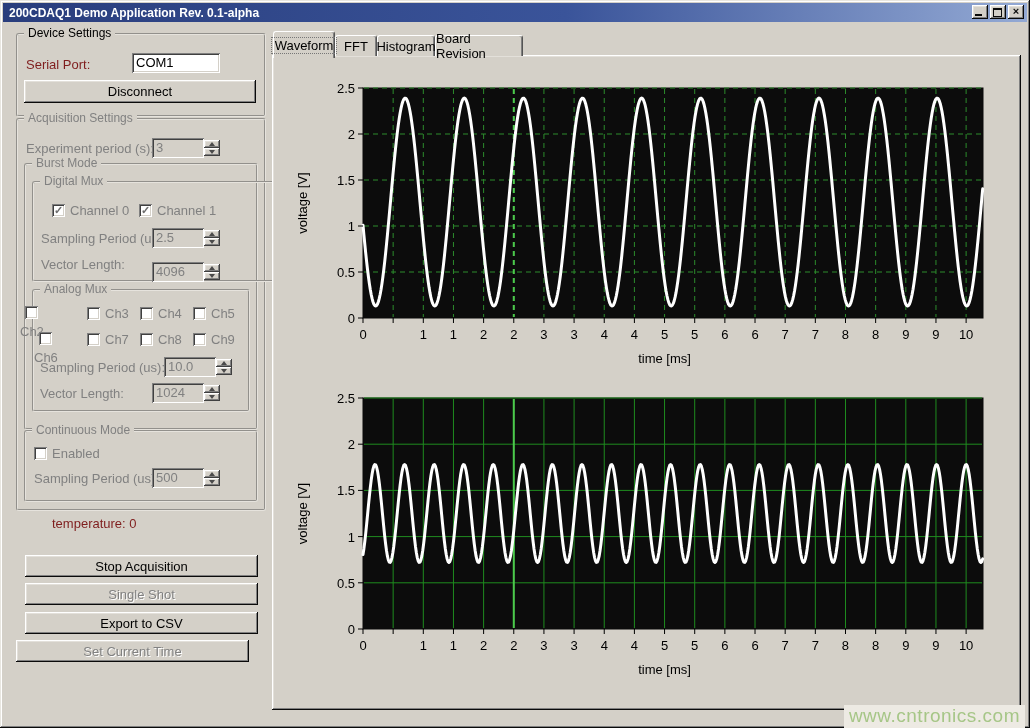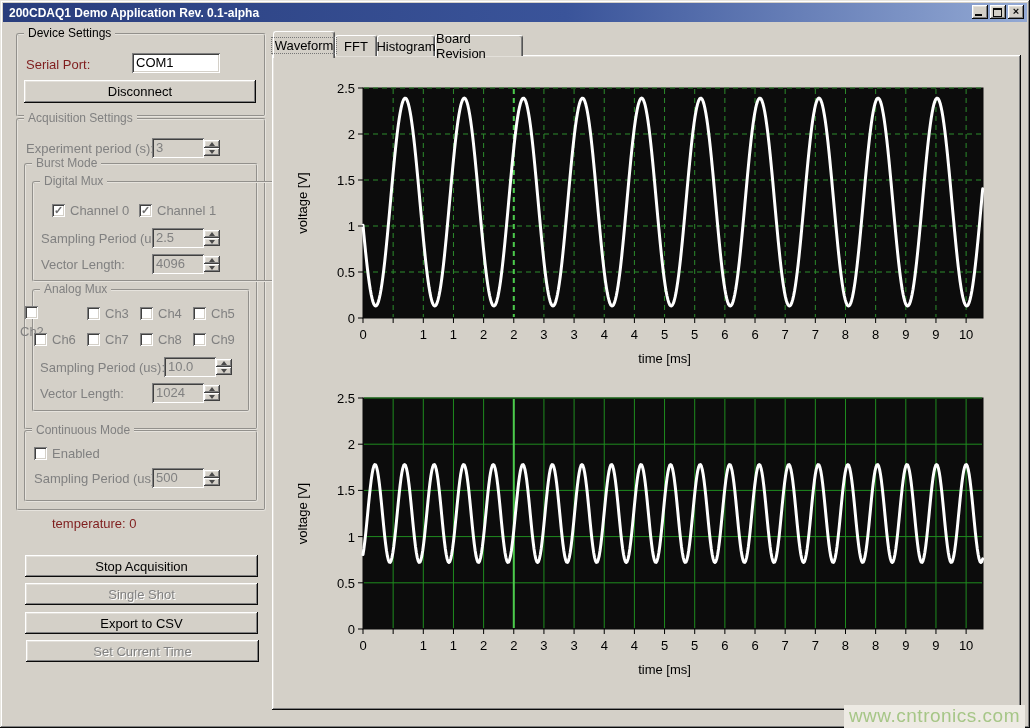--- a/index.html
+++ b/index.html
@@ -114,21 +114,21 @@
     <div class="spin-btns">
         <div class="spbtn">
           <i class="arr-up"></i>
         </div>
         <div class="spbtn">
           <i class="arr-down"></i>
         </div>
       </div>
   </div>
   <span class="lab dis" style="left:41px;top:257px;">Vector Length:</span>
-  <div class="spinner" style="left:152px;top:254px;">
+  <div class="spinner" style="left:152px;top:262px;">
     <div class="spin-field">4096</div>
     <div class="spin-btns">
         <div class="spbtn">
           <i class="arr-up"></i>
         </div>
         <div class="spbtn">
           <i class="arr-down"></i>
         </div>
       </div>
   </div>
@@ -367,21 +367,21 @@
       <span>Ch3</span>
     </div>
     <div class="cb dis" style="left: 140px; top: 306px;">
       <span class="cbbox"></span>
       <span>Ch4</span>
     </div>
     <div class="cb dis" style="left: 193px; top: 306px;">
       <span class="cbbox"></span>
       <span>Ch5</span>
     </div>
-    <div class="cb dis" style="left: 34px; top: 332px;">
+    <div class="cb dis" style="left: 34px; top: 332px; flex-direction: column;">
       <span class="cbbox"></span>
       <span>Ch6</span>
     </div>
     <div class="cb dis" style="left: 87px; top: 332px;">
       <span class="cbbox"></span>
       <span>Ch7</span>
     </div>
     <div class="cb dis" style="left: 140px; top: 332px;">
       <span class="cbbox"></span>
       <span>Ch8</span>
@@ -392,21 +392,21 @@
     </div>
     <div class="btn3d raised" style="left: 25px; top: 555px; width: 233px; height: 22px;">
       <span>Stop Acquisition</span>
     </div>
     <div class="btn3d raised dis" style="left: 25px; top: 583px; width: 233px; height: 22px;">
       <span>Single Shot</span>
     </div>
     <div class="btn3d raised" style="left: 25px; top: 612px; width: 233px; height: 22px;">
       <span>Export to CSV</span>
     </div>
-    <div class="btn3d raised dis" style="left: 26px; top: 640px; width: 233px; height: 22px;">
+    <div class="btn3d raised dis" style="left: 16px; top: 640px; width: 233px; height: 22px;">
       <span>Set Current Time</span>
     </div>
     <div class="tab sel" style="left: 273px; width: 60px;">
       <span class="tlabel">Waveform</span>
     </div>
     <div class="tab" style="left: 335px; width: 40px;">
       <span class="tlabel">FFT</span>
     </div>
     <div class="tab" style="left: 377px; width: 56px;">
       <span class="tlabel">Histogram</span>

